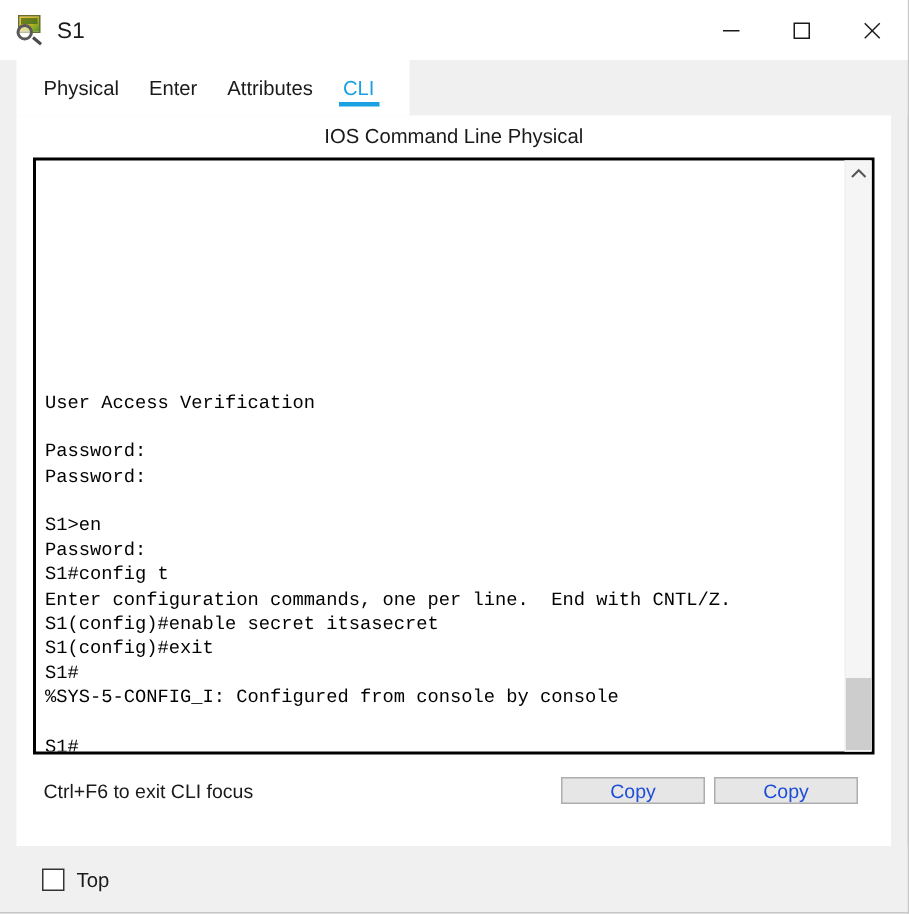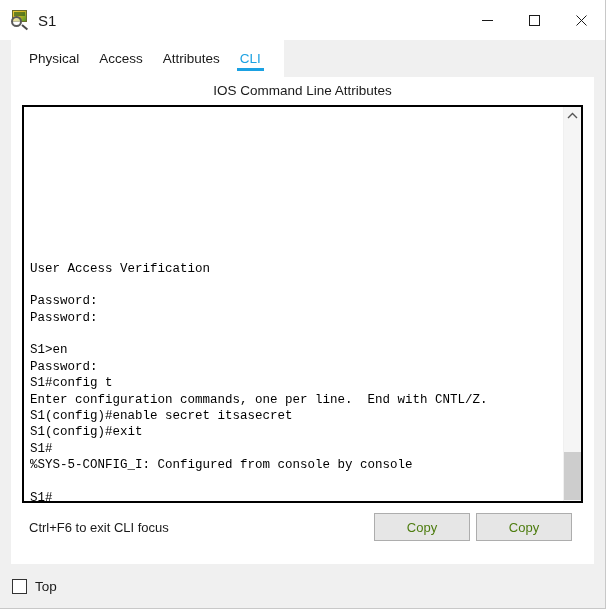--- a/index.html
+++ b/index.html
@@ -222,43 +222,44 @@
     padding-left: 7px;
   }
   .btn-group {
     margin-left: auto;
     display: flex;
     gap: 6px;
     padding-right: 11px;
   }
   .btn {
     width: 96px;
-    height: 28px;
+    height: 18px;
     background: #e6e6e6;
     border: 1px solid #adadad;
     font-family: "Liberation Sans", sans-serif;
     font-size: 13px;
-    color: #4d7c0f;
+    color: #1d4ed8;
     display: flex;
     align-items: center;
     justify-content: center;
     box-sizing: border-box;
     padding: 0;
   }
   .panel-filler { flex: 1 1 auto; }
 
   
   .footer {
     height: 44px;
     flex: 0 0 auto;
     background: #f0f0f0;
     display: flex;
     align-items: center;
     padding-left: 12px;
     box-sizing: border-box;
+    margin-left: 16px;
   }
   .checkbox-row {
     display: flex;
     align-items: center;
     gap: 8px;
   }
   .checkbox {
     width: 15px;
     height: 15px;
     border: 1px solid #333333;
@@ -302,35 +303,35 @@
       </button>
     </div>
   </div>
 
   <div class="tabstrip">
     <div class="tabs-inner">
       <div class="tab">
         <span>Physical</span>
       </div>
       <div class="tab">
-        <span>Access</span>
+        <span>Enter</span>
       </div>
       <div class="tab">
         <span>Attributes</span>
       </div>
       <div class="tab active">
         <span>CLI</span>
         <span class="underline"></span>
       </div>
     </div>
   </div>
 
   <div class="panel">
 
-    <div class="panel-heading">IOS Command Line Attributes</div>
+    <div class="panel-heading">IOS Command Line Physical</div>
 
     <div class="terminal-wrap">
       <div class="terminal" id="terminal-output"><div class="line"></div><div class="line"></div><div class="line"></div><div class="line"></div><div class="line"></div><div class="line"></div><div class="line"></div><div class="line"></div><div class="line"></div><div class="line">User Access Verification</div><div class="line"></div><div class="line">Password:</div><div class="line">Password:</div><div class="line"></div><div class="line">S1&gt;en</div><div class="line">Password:</div><div class="line">S1#config t</div><div class="line">Enter configuration commands, one per line.  End with CNTL/Z.</div><div class="line">S1(config)#enable secret itsasecret</div><div class="line">S1(config)#exit</div><div class="line">S1#</div><div class="line">%SYS-5-CONFIG_I: Configured from console by console</div><div class="line"></div><div class="line">S1#</div></div>
 
       <div class="scrollbar">
         <div class="sb-arrow">
           <svg width="11" height="8" viewBox="0 0 11 8">
             <polyline points="1,6 5.5,1.5 10,6" fill="none" stroke="#555" stroke-width="1.4"></polyline>
           </svg>
         </div>

